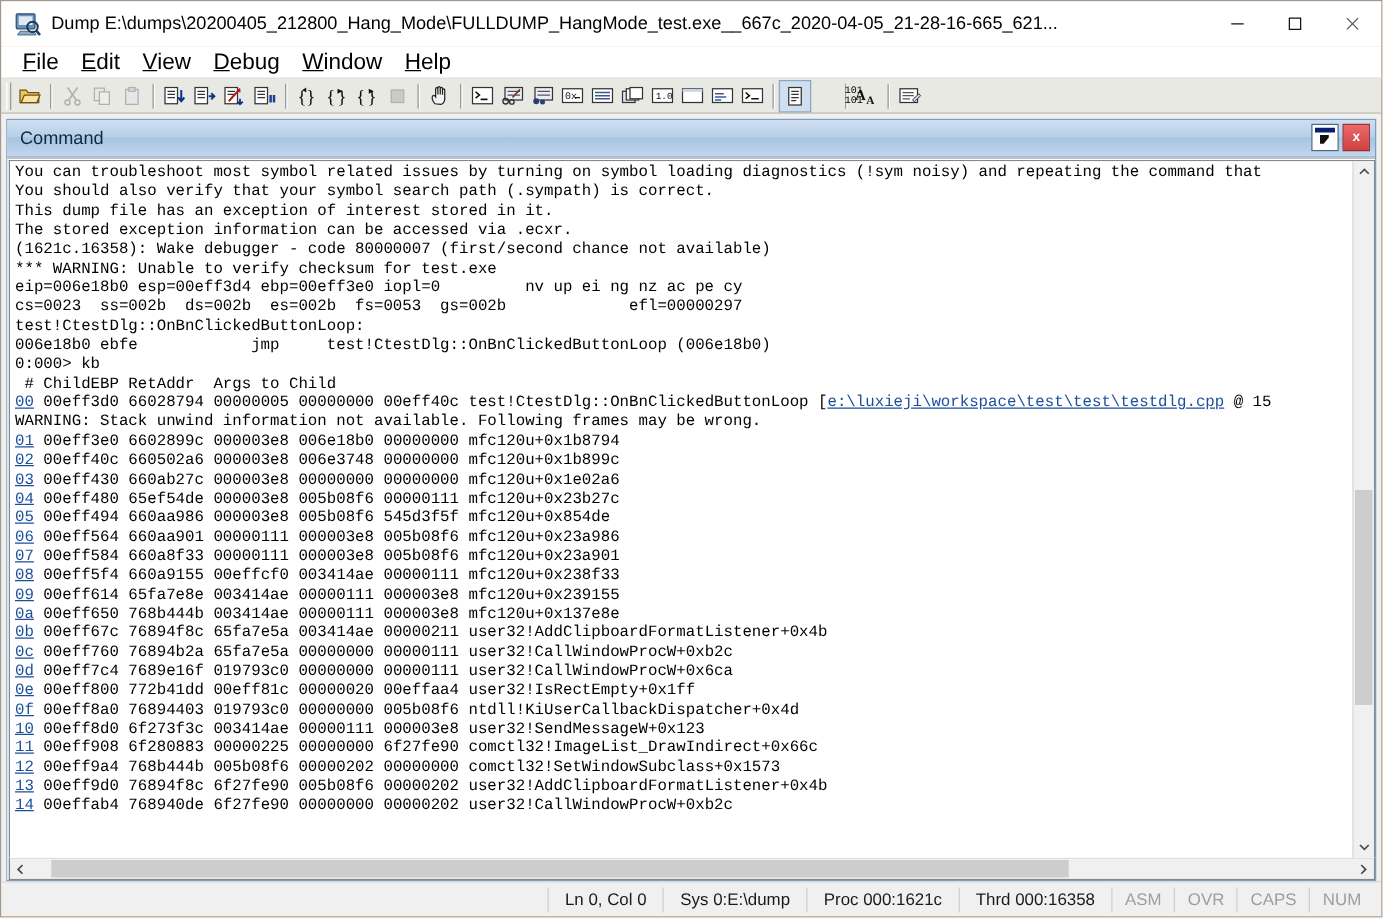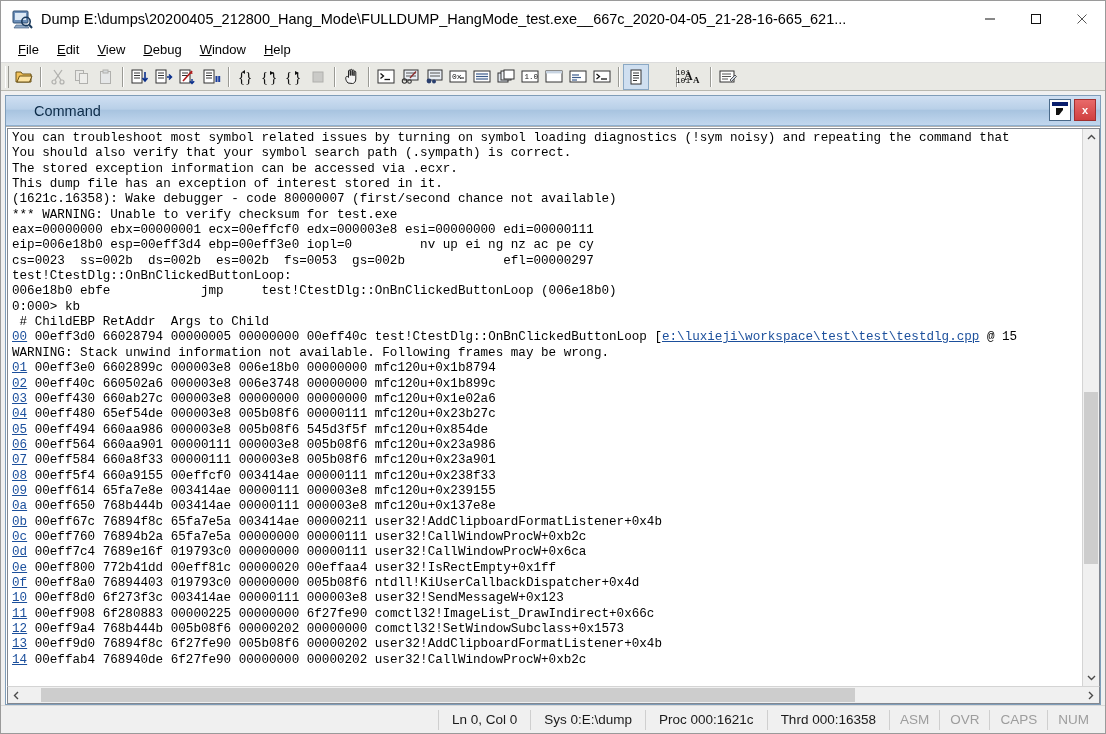--- a/index.html
+++ b/index.html
@@ -48,21 +48,21 @@
 
   
   .menubar {
     height: 26px; flex: 0 0 26px;
     background: #ffffff;
     display: flex; align-items: center;
     padding-left: 8px;
     border-bottom: 1px solid #dcdcdc;
   }
   .menuitem {
-    font-size: 13px; color: #000;
+    font-size: 18px; color: #000;
     padding: 2px 9px;
     cursor: default;
   }
   .menuitem u { text-decoration: underline; }
 
   
   .toolbar {
     height: 28px; flex: 0 0 28px;
     background: #e9e9e4;
     border-bottom: 1px solid #b8b8b0;
@@ -99,21 +99,21 @@
     display: flex; flex-direction: column;
     min-height: 0;
     background: #fff;
   }
   .cmd-titlebar {
     flex: 0 0 30px; height: 30px;
     background: linear-gradient(to bottom, #cfdff2 0%, #b9d0e8 45%, #a8c4e0 50%, #c2d7ee 100%);
     border-bottom: 1px solid #8fb0cf;
     display: flex; align-items: center;
     position: relative;
-    padding-left: 28px;
+    padding-left: 10px;
   }
   .cmd-title {
     font-size: 14.5px; color: #0b2a47;
     font-family: "Liberation Sans", sans-serif;
   }
   .cmd-btns { position: absolute; right: 4px; top: 3px; display: flex; gap: 3px; }
   .cmd-btn {
     width: 22px; height: 22px;
     display: flex; align-items: center; justify-content: center;
     border: 1px solid #4a6a8a;
@@ -528,25 +528,24 @@
           </div>
         </div>
       </div>
 
       <div class="cmd-body">
 
         <div class="out-wrap">
           <div class="out-text" id="out-text">
               <div class="line"><span>You can troubleshoot most symbol related issues by turning on symbol loading diagnostics (!sym noisy) and repeating the command that </span></div>
               <div class="line"><span>You should also verify that your symbol search path (.sympath) is correct.</span></div>
+              <div class="line"><span>This dump file has an exception of interest stored in it.</span></div>
               <div class="line"><span>The stored exception information can be accessed via .ecxr.</span></div>
-              <div class="line"><span>This dump file has an exception of interest stored in it.</span></div>
               <div class="line"><span>(1621c.16358): Wake debugger - code 80000007 (first/second chance not available)</span></div>
               <div class="line"><span>*** WARNING: Unable to verify checksum for test.exe</span></div>
-              <div class="line"><span>eax=00000000 ebx=00000001 ecx=00effcf0 edx=000003e8 esi=00000000 edi=00000111</span></div>
               <div class="line"><span>eip=006e18b0 esp=00eff3d4 ebp=00eff3e0 iopl=0         nv up ei ng nz ac pe cy</span></div>
               <div class="line"><span>cs=0023  ss=002b  ds=002b  es=002b  fs=0053  gs=002b             efl=00000297</span></div>
               <div class="line"><span>test!CtestDlg::OnBnClickedButtonLoop:</span></div>
               <div class="line"><span>006e18b0 ebfe            jmp     test!CtestDlg::OnBnClickedButtonLoop (006e18b0)</span></div>
               <div class="line"><span>0:000&gt; kb</span></div>
               <div class="line"><span> # ChildEBP RetAddr  Args to Child</span></div>
               <div class="line"><span class="fno">00</span><span> 00eff3d0 66028794 00000005 00000000 00eff40c test!CtestDlg::OnBnClickedButtonLoop [</span><span class="slink">e:\luxieji\workspace\test\test\testdlg.cpp</span><span> @ 15</span></div>
               <div class="line"><span>WARNING: Stack unwind information not available. Following frames may be wrong.</span></div>
               <div class="line"><span class="fno">01</span><span> 00eff3e0 6602899c 000003e8 006e18b0 00000000 mfc120u+0x1b8794</span></div>
               <div class="line"><span class="fno">02</span><span> 00eff40c 660502a6 000003e8 006e3748 00000000 mfc120u+0x1b899c</span></div>

